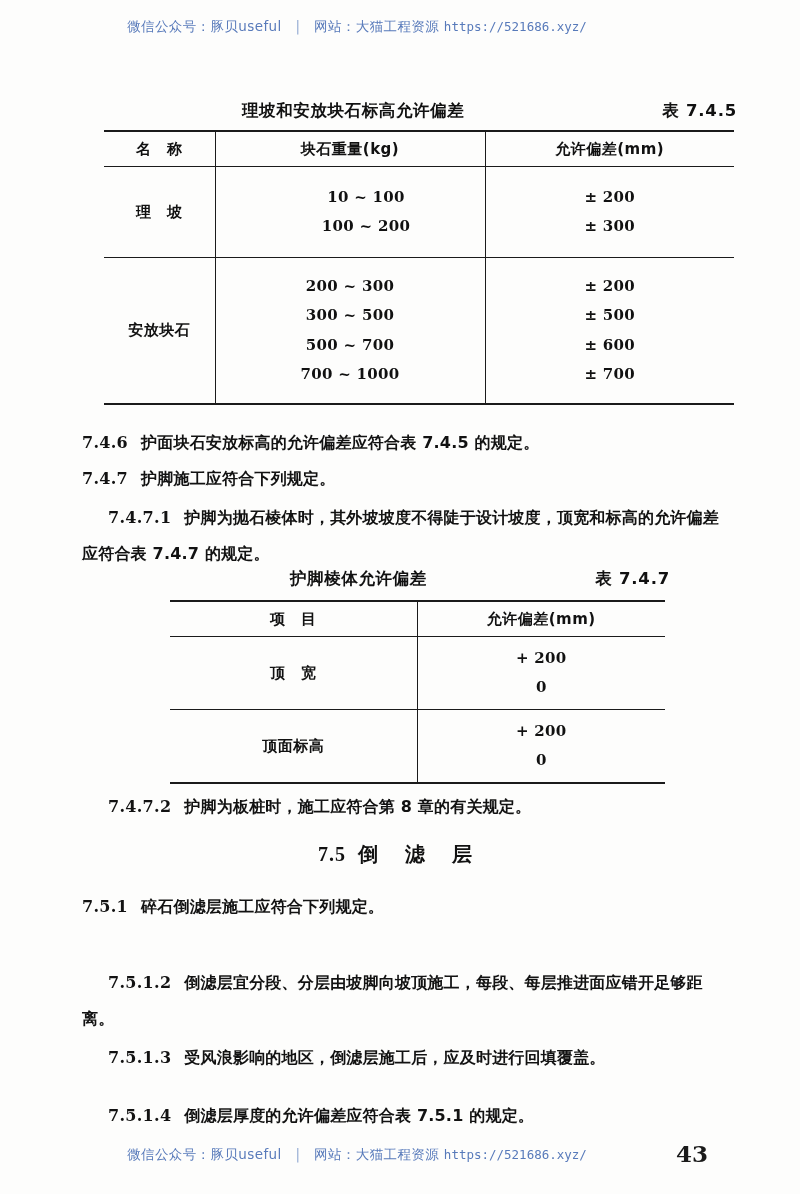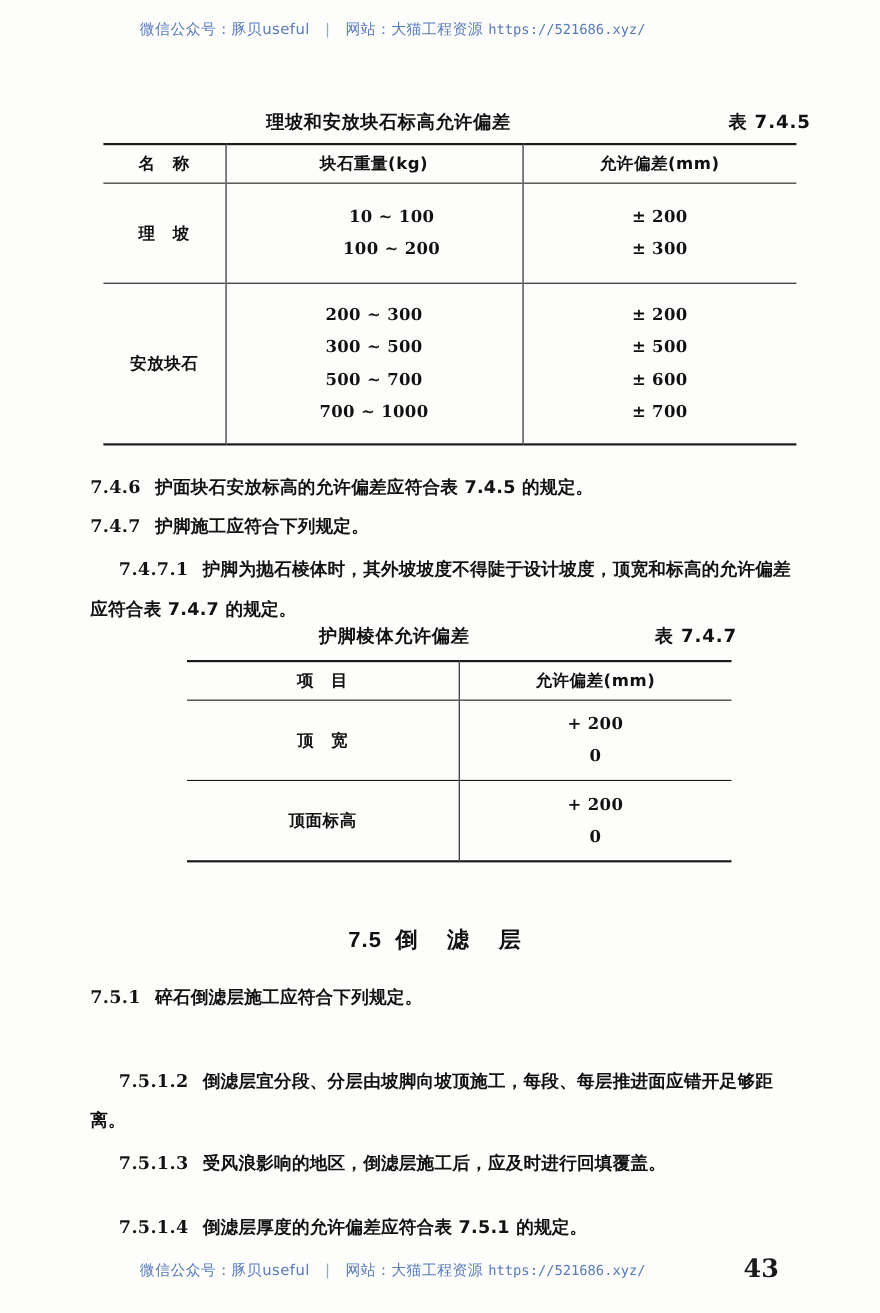--- a/index.html
+++ b/index.html
@@ -132,21 +132,21 @@
     position: absolute;
     width: 800px;
     left: 0;
     text-align: center;
     font-size: 20px;
     font-weight: bold;
     letter-spacing: 1px;
     color: #111;
   }
   .section-head .sh-num {
-    font-family: Liberation Sans, sans-serif;
+    font-family: Liberation Serif, serif;
     margin-right: 12px;
     text-align: right;
   }
   .section-head .sh-title { letter-spacing: 10px; }
 </style>
 </head>
 <body>
 
 <div class="page">
 
@@ -155,21 +155,21 @@
     <span class="wm-sep">|</span>
     <span>网站：大猫工程资源</span>
     <span class="wm-url">https://521686.xyz/</span>
   </div>
 
   <div class="tbl-caption" style="top:100px;">
     <span class="cap-title">理坡和安放块石标高允许偏差</span>
     <span class="cap-num">表 7.4.5</span>
   </div>
 
-  <table class="doc-table" id="tbl745" style="left:94px; top:130px; width:630px;">
+  <table class="doc-table" id="tbl745" style="left:104px; top:130px; width:630px;">
     <colgroup>
       <col style="width:111px">
       <col style="width:270px">
       <col style="width:249px">
     </colgroup>
     <tbody>
       <tr>
         <th class="hdr-cell rule-top vline-r spaced-2">名　称</th>
         <th class="hdr-cell rule-top vline-r spaced-1">块石重量(kg)</th>
         <th class="hdr-cell rule-top spaced-1">允许偏差(mm)</th>
@@ -240,20 +240,23 @@
       <tr>
         <td class="rule-mid rule-bot vline-r" style="height:72px;">顶面标高</td>
         <td class="rule-mid rule-bot stack" style="height:72px;">
           <div class="num">+ 200</div>
           <div class="num">0</div>
         </td>
       </tr>
     </tbody>
   </table>
 
+  <div class="para" style="top:789px; text-indent:26px;">
+    <span class="sec">7.4.7.2</span><span class="gap"></span><span>护脚为板桩时，施工应符合第 8 章的有关规定。</span>
+  </div>
 
   <div class="section-head" style="top:841px;">
     <span class="sh-num">7.5</span><span class="sh-title">倒 滤 层</span>
   </div>
 
   <div class="para" style="top:889px;">
     <span class="sec">7.5.1</span><span class="gap"></span><span>碎石倒滤层施工应符合下列规定。</span>
   </div>
 
 

